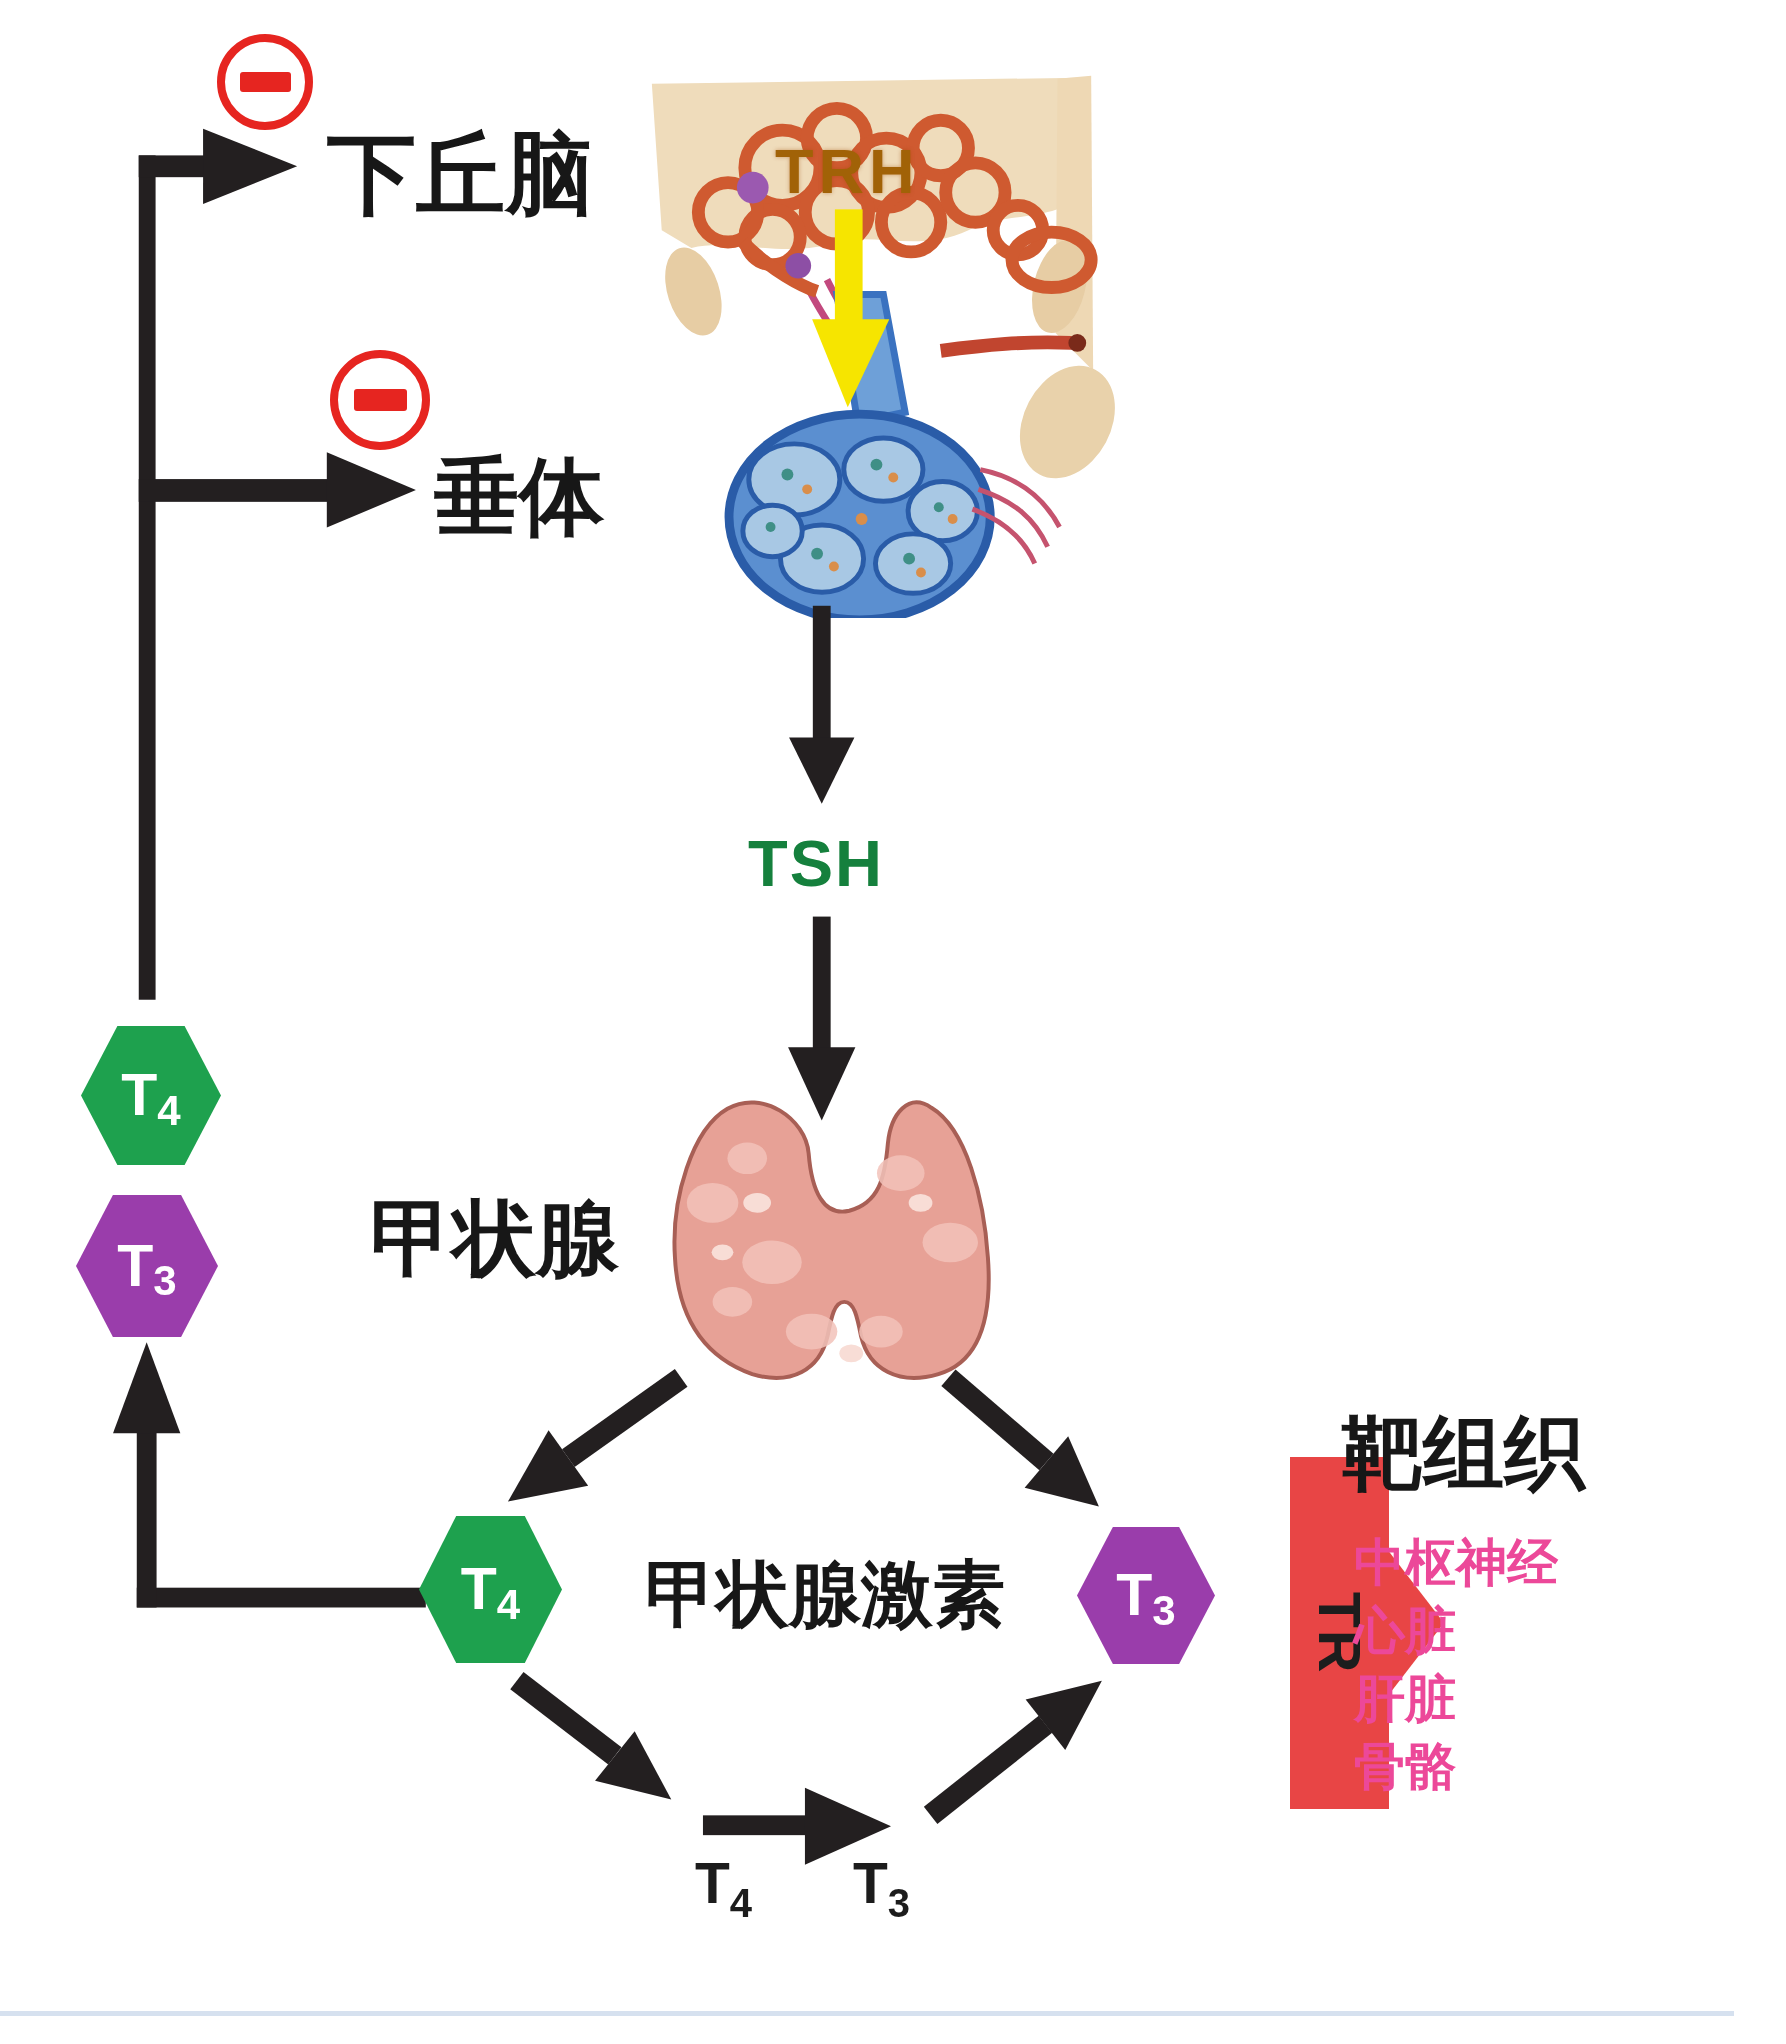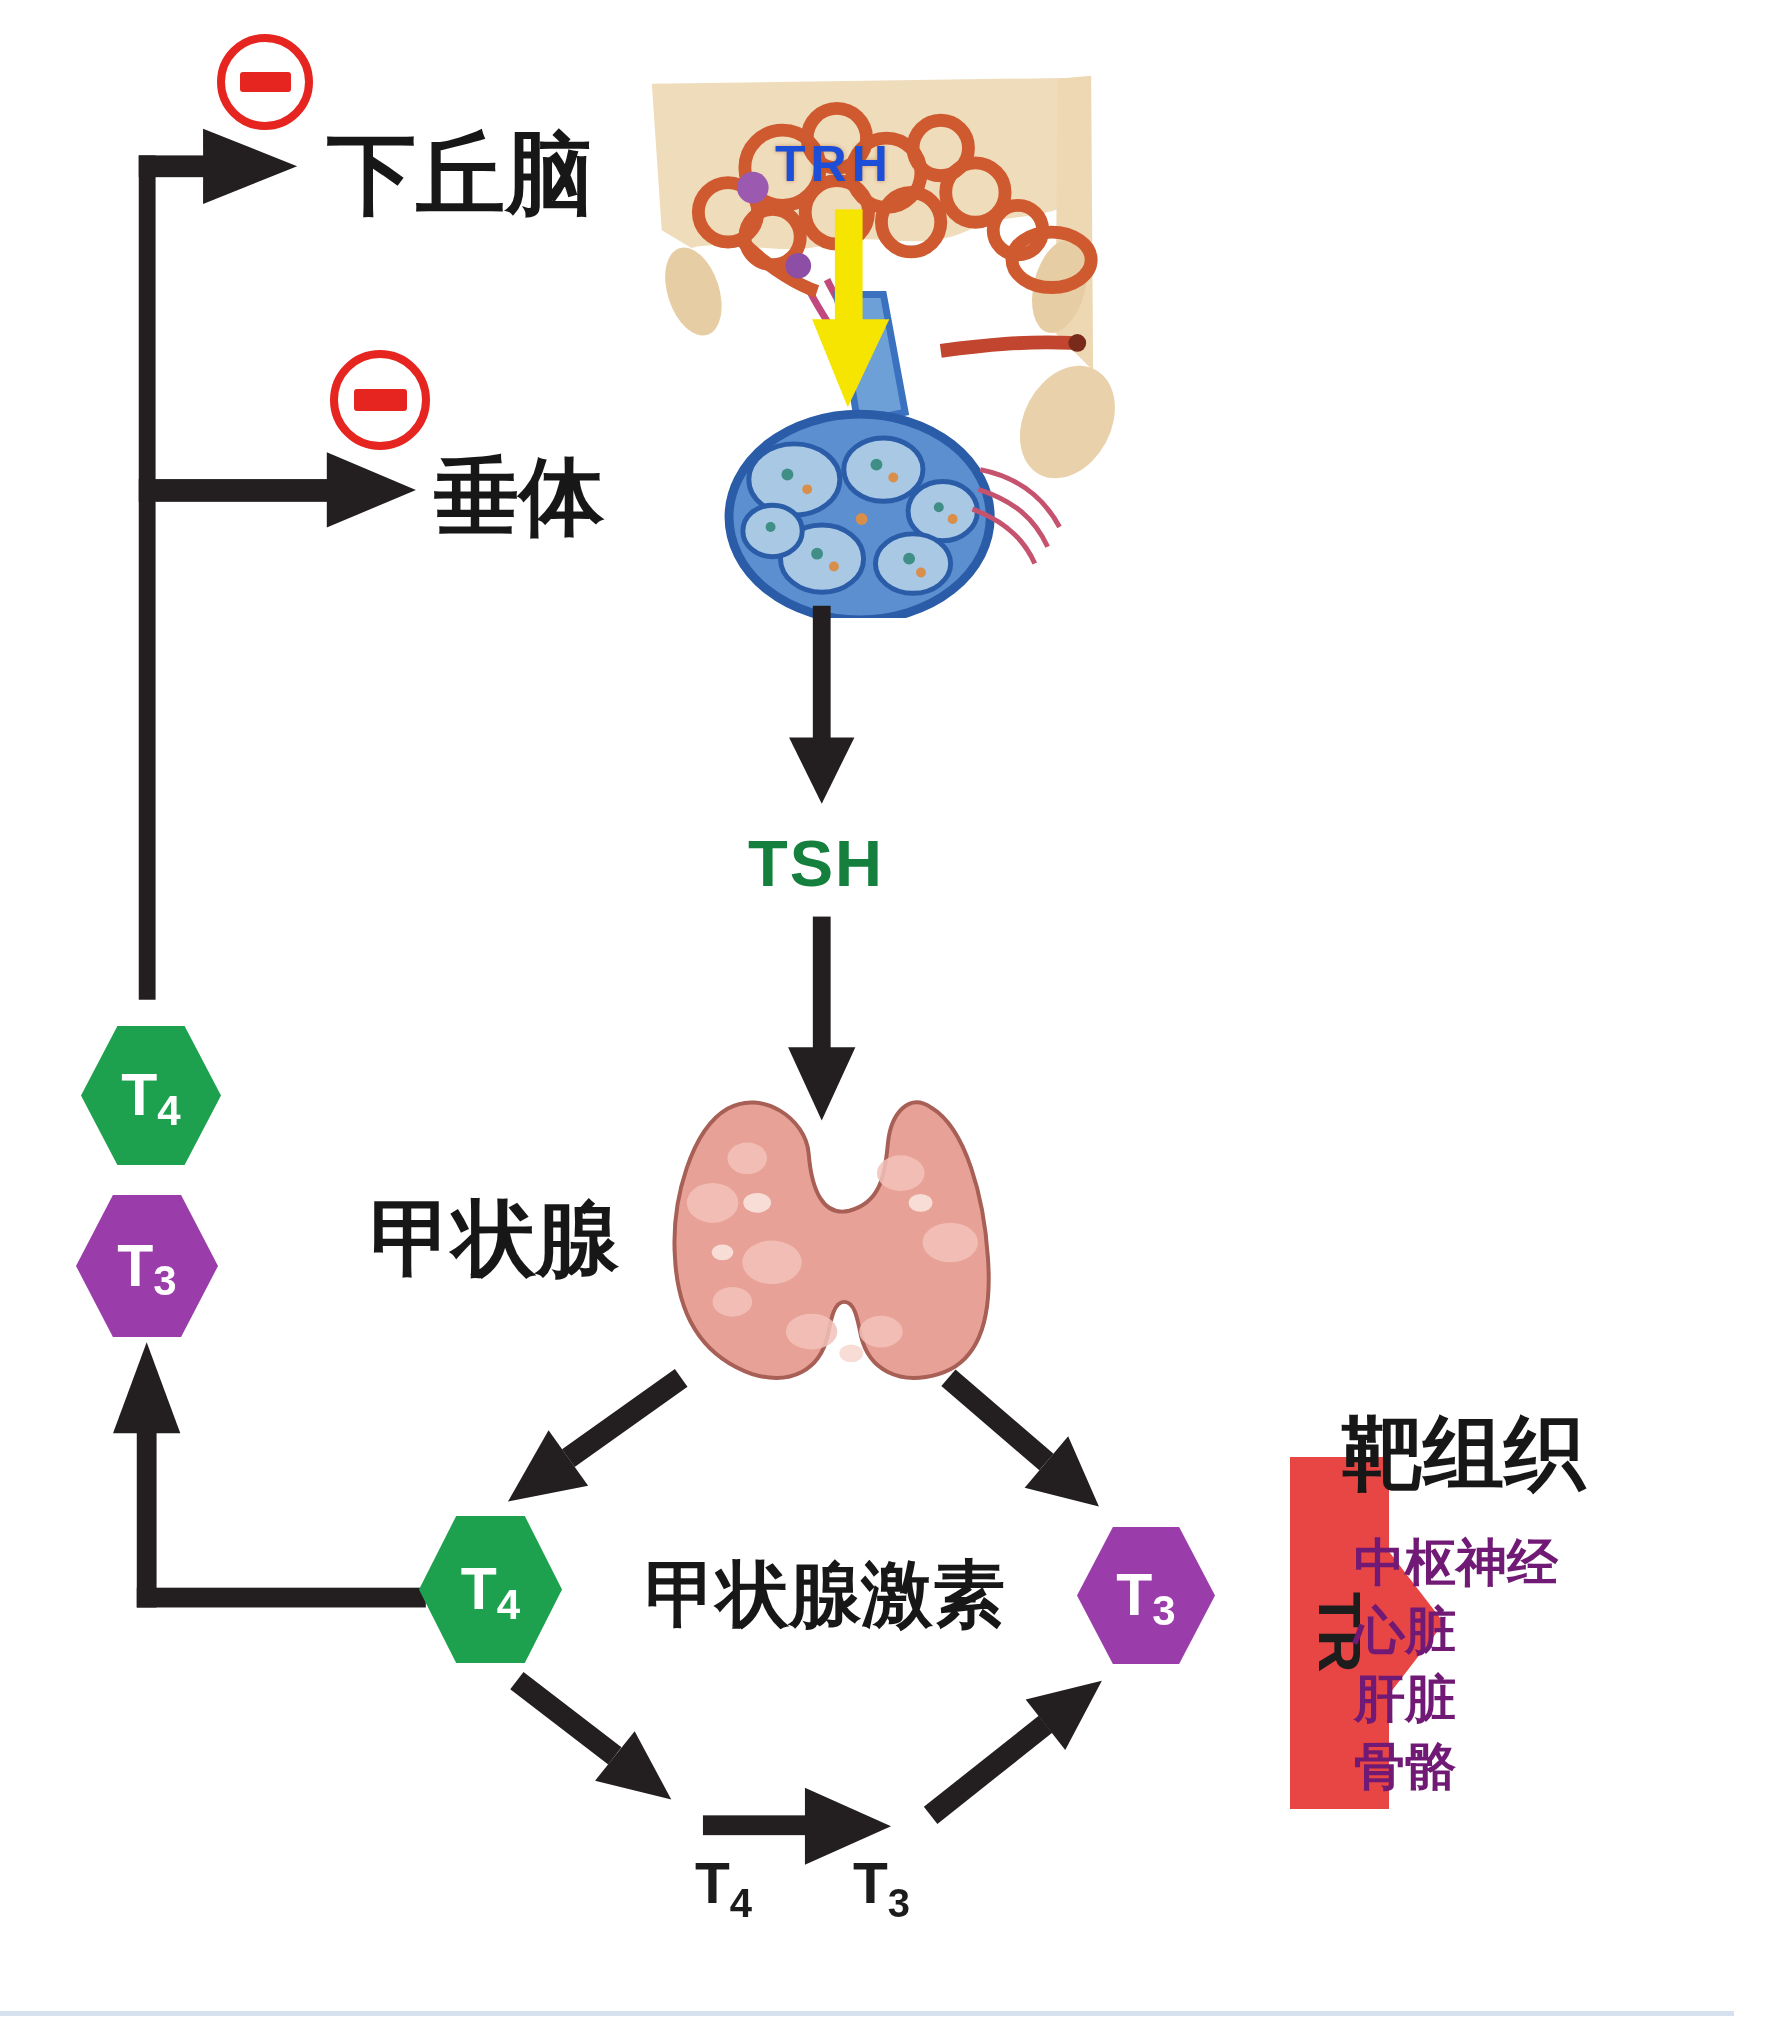--- a/index.html
+++ b/index.html
@@ -11,21 +11,21 @@
   svg.layer { position:absolute; left:0; top:0; pointer-events:none; }
 
   
   .zh { font-weight:700; color:#171717; white-space:nowrap; }
   .label-hypothalamus { left:327px; top:115px;  font-size:89px; }
   .label-pituitary    { left:434px; top:440px;  font-size:85px; }
   .label-thyroid      { left:370px; top:1184px; font-size:83px; }
   .label-th-hormone   { left:645px; top:1547px; font-size:72px; }
   .label-liver-muscle { left:669px; top:1935px; font-size:59px; }
   .label-tsh { left:748px; top:826px; font-size:65px; font-weight:800; color:#15803d; letter-spacing:2px; }
-  .label-trh { left:775px; top:135px; font-size:50px; font-weight:800; color:#1d4ed8;
+  .label-trh { left:775px; top:135px; font-size:63px; font-weight:800; color:#a16207;
                letter-spacing:5px; text-shadow:0 0 4px rgba(160,70,0,.45); }
 
   
   .minus-circle { border:8px solid #e62520; background:#fff; border-radius:50%;
                   display:flex; align-items:center; justify-content:center; box-sizing:border-box; }
   .minus-c1 { left:217px; top:34px;  width:96px;  height:96px; }
   .minus-c2 { left:330px; top:350px; width:100px; height:100px; }
   .minus-bar { background:#e62520; border-radius:3px; }
   .minus-c1 .minus-bar { width:51px; height:20px; }
   .minus-c2 .minus-bar { width:53px; height:22px; }
@@ -52,21 +52,21 @@
   
   .tr-bar { left:1290px; top:1457px; width:99px; height:352px; background:#e84545;
             display:flex; align-items:center; justify-content:center; }
   .tr-bar span { transform:rotate(90deg); font-size:59px; font-weight:800; color:#1d1d1d; letter-spacing:2px; }
   .tr-head { left:1387px; top:1549px; width:0; height:0;
              border-top:74px solid transparent; border-bottom:74px solid transparent;
              border-left:57px solid #e84545; }
 
   
   .target-title { left:1342px; top:1400px; font-size:81px; }
-  .target-list  { left:1354px; top:1529px; font-size:51px; line-height:68px; font-weight:700; color:#701a75; }
+  .target-list  { left:1354px; top:1529px; font-size:51px; line-height:68px; font-weight:700; color:#ec4899; }
 
   .bottom-line { left:0; top:2011px; width:1787px; height:5px; background:#cfdcec; opacity:.85; }
 </style>
 </head>
 <body>
 
 <div class="canvas">
 
   <svg class="layer" style="left:624px; top:54px;" width="495" height="564" viewBox="0 0 500 570">
     <path d="M28,30 L462,24 L468,140 C430,172 388,158 348,178 C298,202 248,178 208,192 C158,206 108,186 68,196 L38,178 Z" fill="#efdcbb"></path>

